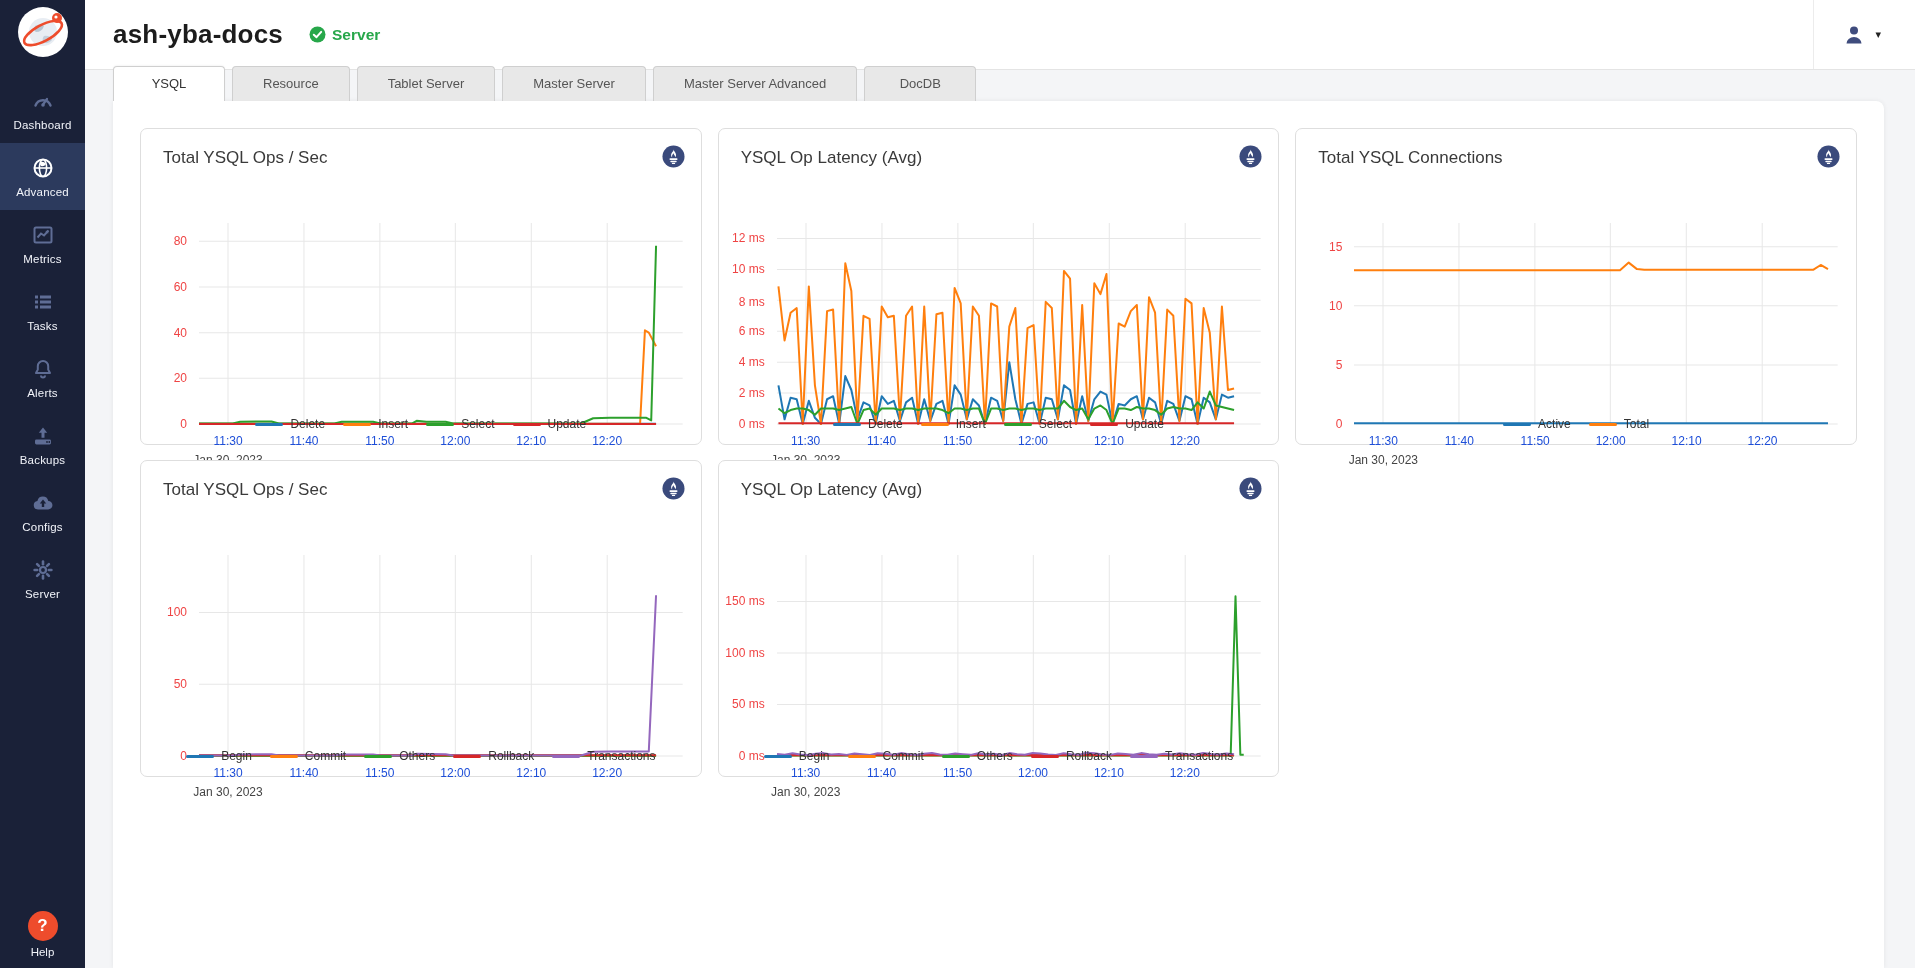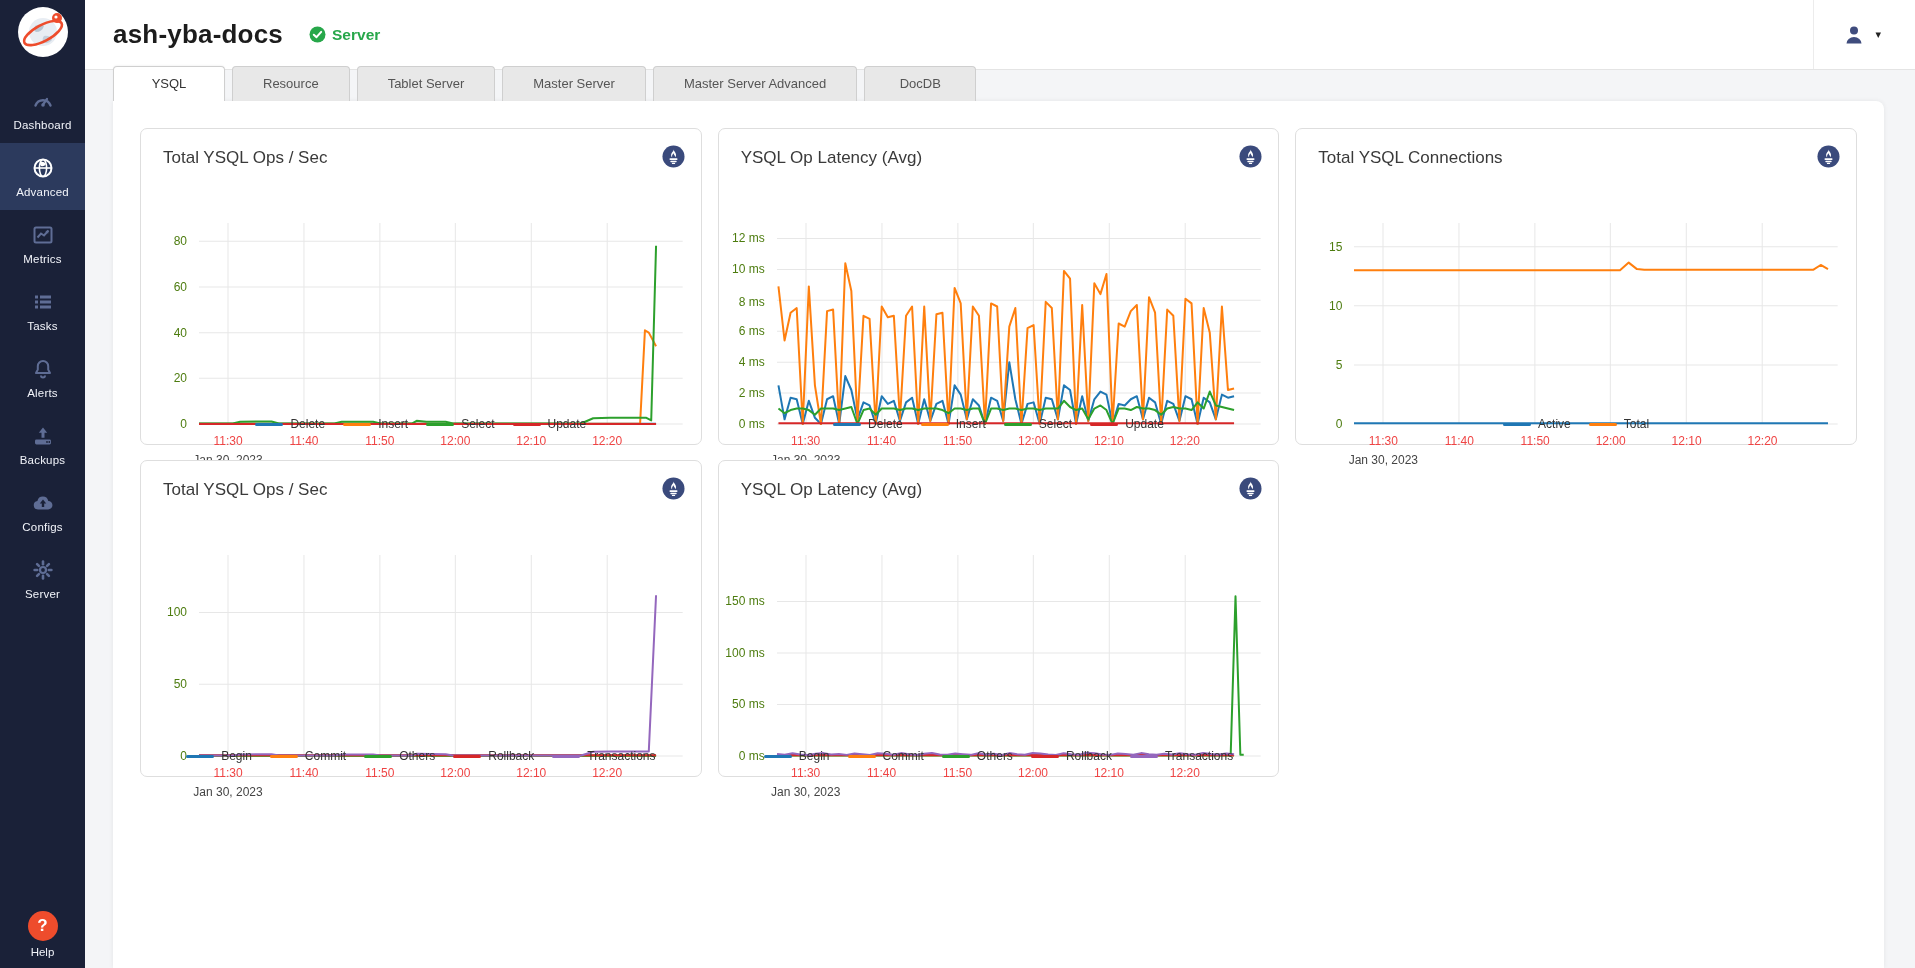--- a/index.html
+++ b/index.html
@@ -32,26 +32,26 @@
 
   
   .content { background:#fff; margin:0 31px 0 28px; border-radius:0 8px 0 0; box-shadow:0 0 5px rgba(0,0,0,.07); flex:1; padding:27px; position:relative; z-index:2; }
   .charts-grid { display:flex; flex-wrap:wrap; column-gap:16px; row-gap:15px; }
 
   
   .panel { width:calc((100% - 32px)/3); height:317px; background:#fff; border:1px solid #dedede; border-radius:7px; position:relative; }
   .panel-title { position:absolute; top:19px; left:22px; font-size:17px; font-weight:normal; color:#3a3a3a; }
   .prom-icon { position:absolute; top:16px; right:16px; }
   .ylabels { position:absolute; left:4px; top:94px; width:48px; height:201px; }
-  .ytick { position:absolute; right:6px; font-size:12px; color:#4d7c0f; white-space:nowrap;text-align:center; }
+  .ytick { position:absolute; right:6px; font-size:12px; color:#ef4444; white-space:nowrap;text-align:center; }
   .plot { position:absolute; left:58px; right:18px; top:94px; height:201px; }
   .plot svg { width:100%; height:201px; overflow:visible; display:block; }
   .grid-line { stroke:#e7e7e7; stroke-width:1; }
   .xlabels { position:absolute; left:58px; right:18px; top:305px; height:40px; }
-  .xtick { position:absolute; transform:translateX(-50%); font-size:12px; color:#ef4444; white-space:nowrap;text-align:center; }
+  .xtick { position:absolute; transform:translateX(-50%); font-size:12px; color:#1d4ed8; white-space:nowrap;text-align:center; }
   .datelabel { position:absolute; top:19px; transform:translateX(-50%); font-size:12px; color:#444; white-space:nowrap; }
   .legend { position:absolute; bottom:13px; left:0; right:0; display:flex; justify-content:center; gap:18px; }
   .legend-item { display:flex; align-items:center; gap:7px; font-size:12px; color:#333; }
   .swatch { width:28px; height:3px; border-radius:2px; display:inline-block; }
 </style>
 </head>
 <body>
 
 <nav class="sidebar">
   <div class="logo-wrap">

